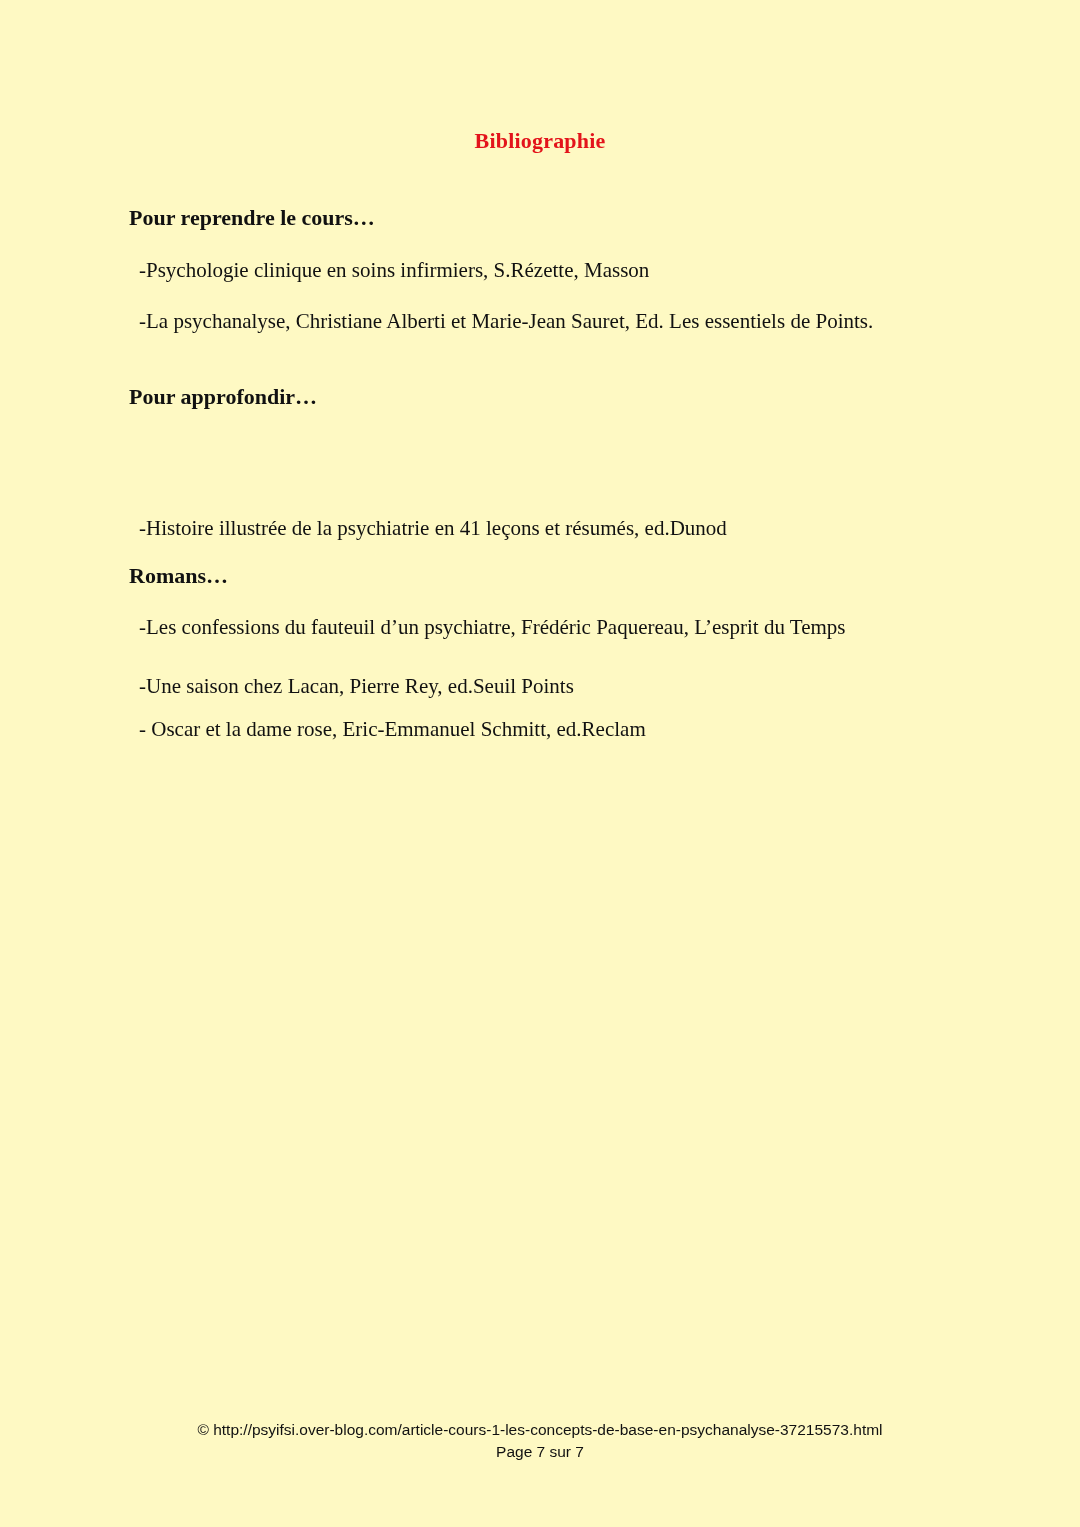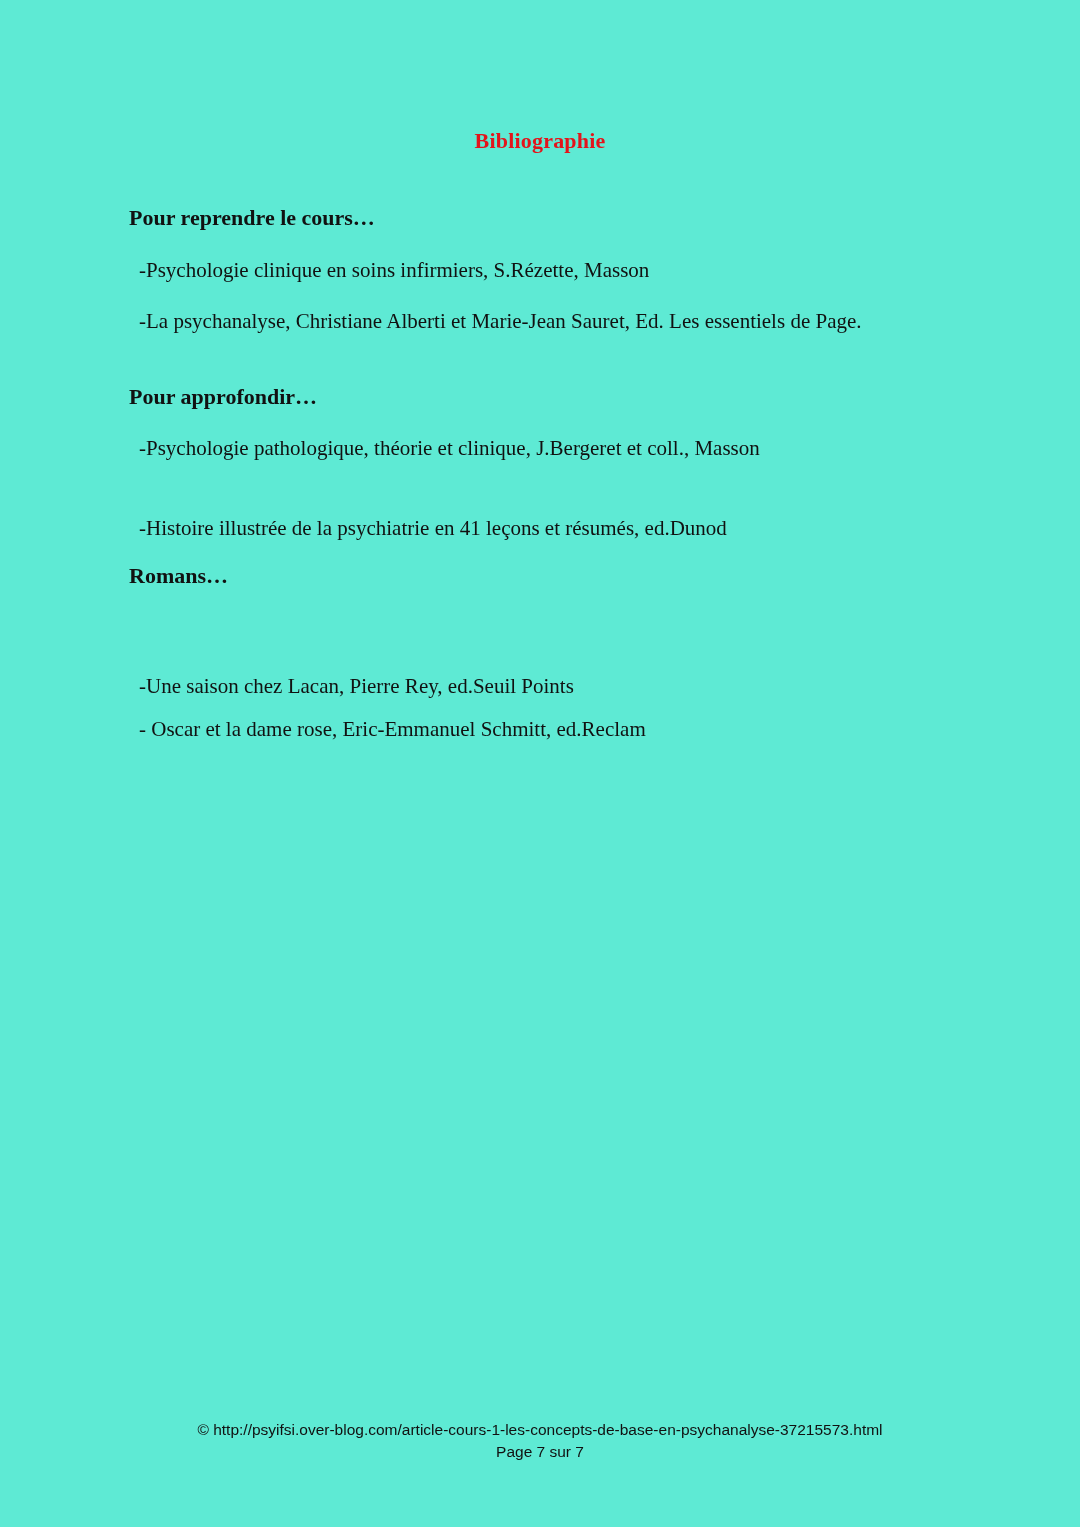--- a/index.html
+++ b/index.html
@@ -1,17 +1,17 @@
 <!DOCTYPE html>
 <html><head>
   <meta charset="utf-8">
   <style>
     html, body { margin: 0; padding: 0; background: #ffffff; }
     body { width: 1080px; height: 1527px; position: relative; overflow: hidden; }
-    .page { position: absolute; left: 0; top: 0; width: 1080px; height: 1527px; background: #5eead4; }
+    .page { position: absolute; left: 0; top: 0; width: 1080px; height: 1527px; background: #fef9c3; }
     .title {
       position: absolute; left: 0; width: 1080px; top: 128px;
       text-align: center; color: #e3141b;
       font-family: "Liberation Serif", "DejaVu Serif", serif;
       font-weight: bold; font-size: 22px; letter-spacing: 0.2px;
     }
     .section-heading {
       position: absolute; left: 129px;
       font-family: "Liberation Serif", "DejaVu Serif", serif;
       font-weight: bold; font-size: 22px; color: #111;
@@ -28,25 +28,25 @@
     }
   </style>
 </head>
 <body>
 
 <div class="page">
   <div class="title">Bibliographie</div>
 
   <div class="section-heading" style="top:205px">Pour reprendre le cours…</div>
   <div class="entry" style="top:258px">-Psychologie clinique en soins infirmiers, S.Rézette, Masson</div>
-  <div class="entry" style="top:309px">-La psychanalyse, Christiane Alberti et Marie-Jean Sauret, Ed. Les essentiels de Page.</div>
+  <div class="entry" style="top:309px">-La psychanalyse, Christiane Alberti et Marie-Jean Sauret, Ed. Les essentiels de Points.</div>
 
   <div class="section-heading" style="top:384px">Pour approfondir…</div>
-  <div class="entry" style="top:436px">-Psychologie pathologique, théorie et clinique, J.Bergeret et coll., Masson</div>
   <div class="entry" style="top:516px">-Histoire illustrée de la psychiatrie en 41 leçons et résumés, ed.Dunod</div>
 
   <div class="section-heading" style="top:563px">Romans…</div>
+  <div class="entry" style="top:615px">-Les confessions du fauteuil d’un psychiatre, Frédéric Paquereau, L’esprit du Temps</div>
   <div class="entry" style="top:674px">-Une saison chez Lacan, Pierre Rey, ed.Seuil Points</div>
   <div class="entry" style="top:717px">- Oscar et la dame rose, Eric-Emmanuel Schmitt, ed.Reclam</div>
 
   <div class="footer" style="top:1421px">© http://psyifsi.over-blog.com/article-cours-1-les-concepts-de-base-en-psychanalyse-37215573.html</div>
   <div class="footer" style="top:1443px">Page 7 sur 7</div>
 </div>
 
 </body></html>

